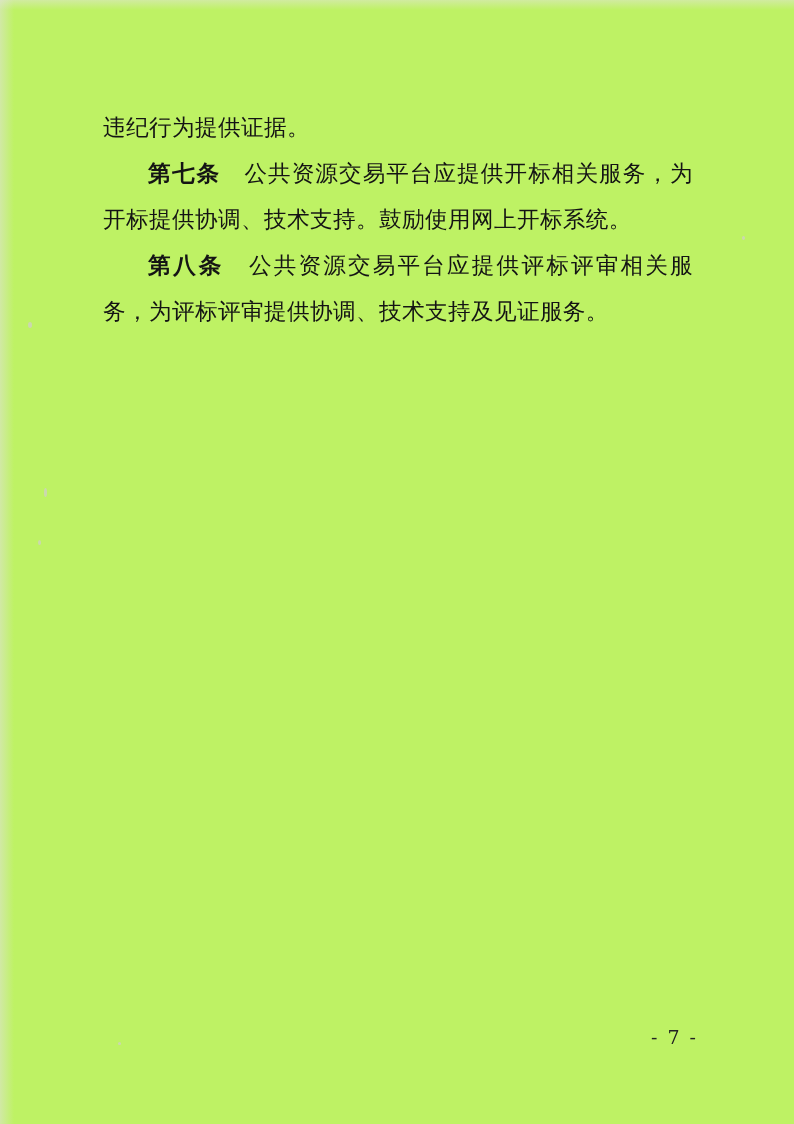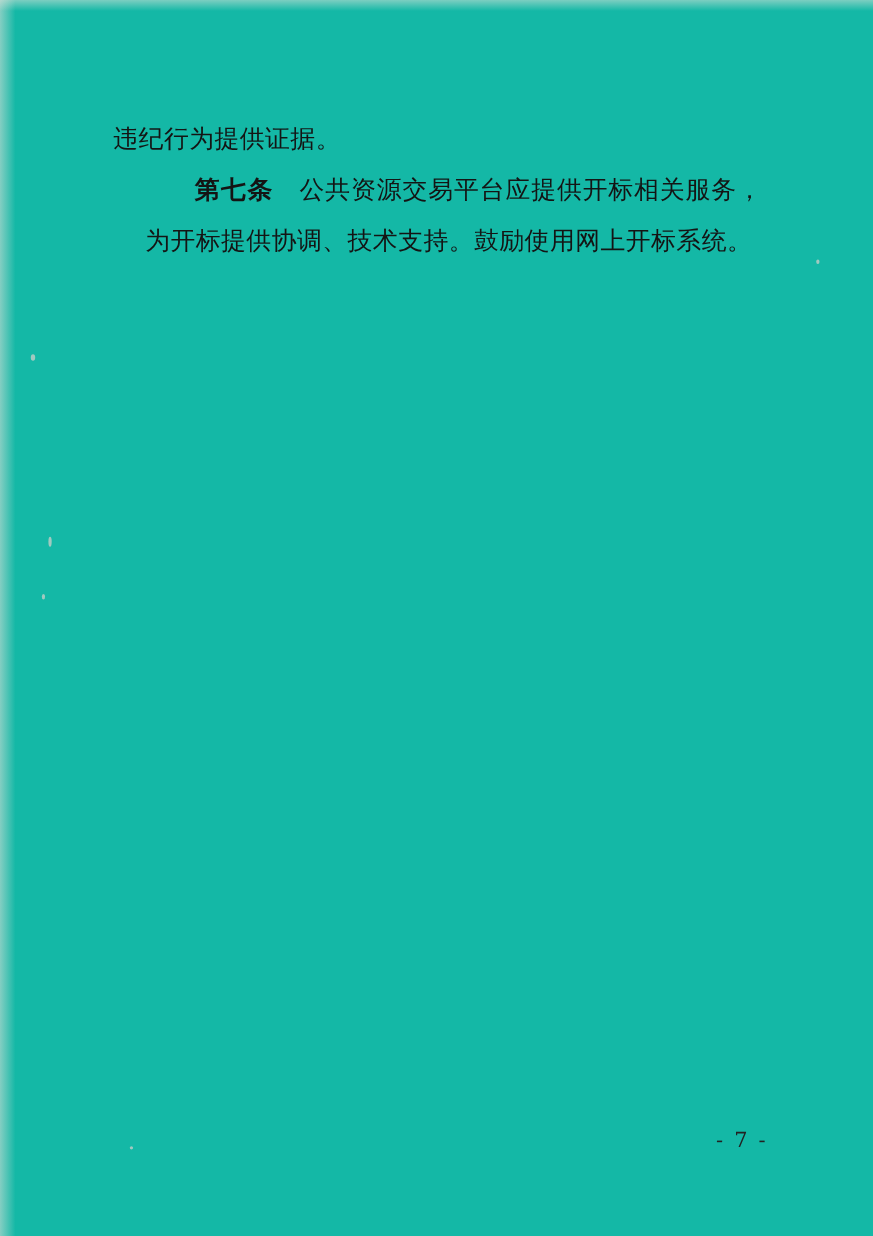--- a/index.html
+++ b/index.html
@@ -4,21 +4,21 @@
 <style>
   html, body {
     margin: 0;
     padding: 0;
     background: #ffffff;
   }
   .page {
     position: relative;
     width: 794px;
     height: 1124px;
-    background: #14b8a6;
+    background: #bef264;
     overflow: hidden;
     font-family: "DejaVu Serif", "Liberation Serif", serif;
     color: #1b1b1b;
   }
   
   .speck {
     position: absolute;
     background: #cfcfc8;
     border-radius: 50%;
     opacity: 0.75;
@@ -47,21 +47,20 @@
     margin: 0 0 0 0;
     font-size: 22.6px;
     line-height: 46px;
     letter-spacing: 0.4px;
     text-align: justify;
     text-justify: inter-ideograph;
     color: #141414;
   }
   p.indent {
     text-indent: 45px;
-    margin-left: 29px;
   }
   .label-bold {
     font-weight: 700;
     letter-spacing: 1px;
   }
   .page-number {
     position: absolute;
     right: 96px;
     bottom: 76px;
     font-size: 19px;
@@ -87,18 +86,19 @@
   <div class="body-block">
 
     <p class="para"><span>违纪行为提供证据。</span></p>
 
     <p class="para indent"><span class="label-bold">第七条</span>　<span>公共资源交易平台应提供开标相关服务，为开标提供协调、技术支持。鼓励使用网上开标系统。</span></p>
 
 
 
 
 
+    <p class="para indent"><span class="label-bold">第八条</span>　<span>公共资源交易平台应提供评标评审相关服务，为评标评审提供协调、技术支持及见证服务。</span></p>
 
   </div>
 
   <div class="page-number">- 7 -</div>
 
 </div>
 
 </body></html>

